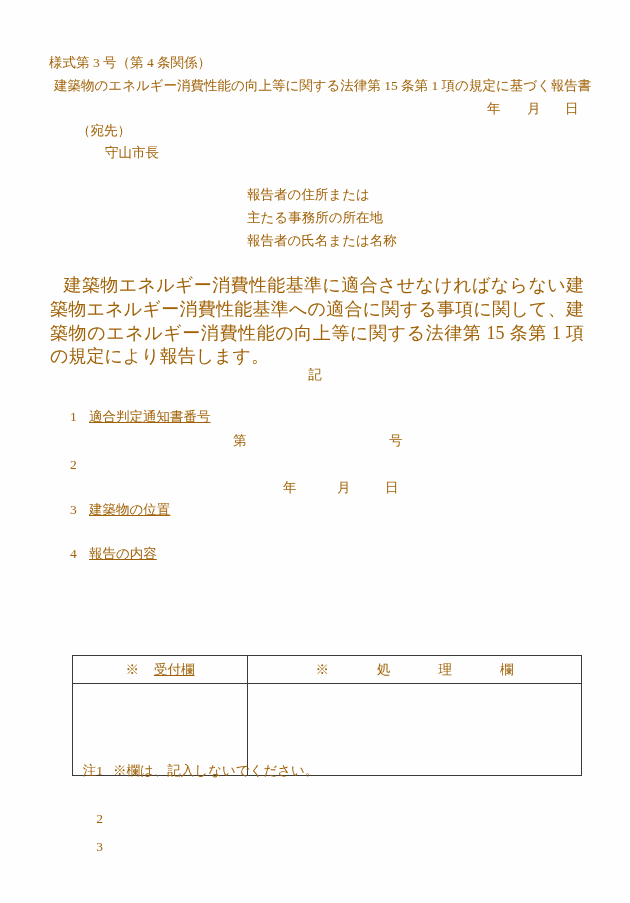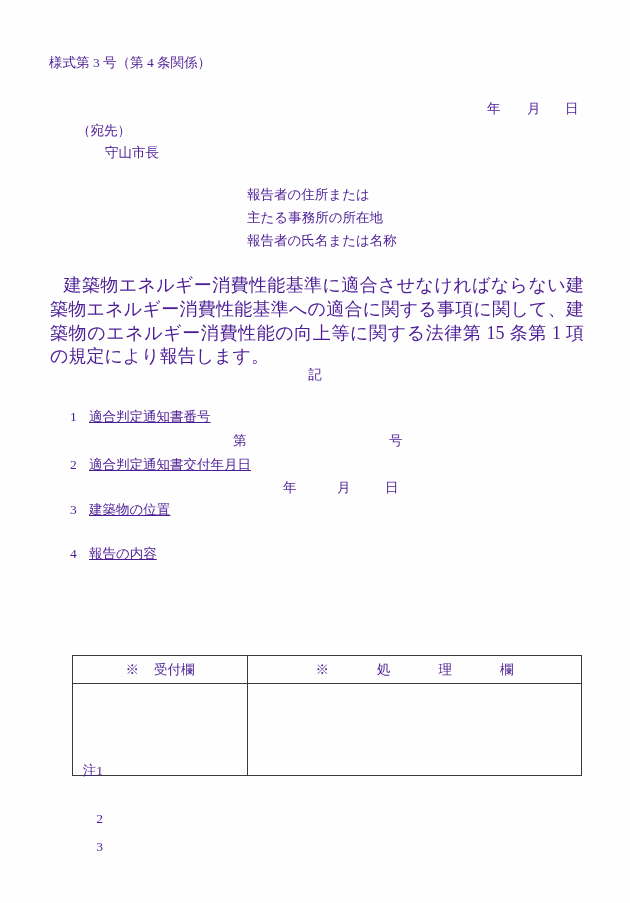--- a/index.html
+++ b/index.html
@@ -6,21 +6,21 @@
     margin: 0;
     padding: 0;
     background: #ffffff;
   }
   .page {
     position: relative;
     width: 630px;
     height: 903px;
     background: #fefefe;
     font-family: "Liberation Serif", "DejaVu Serif", serif;
-    color: #4c1d95;
+    color: #a16207;
     overflow: hidden;
   }
   .line {
     position: absolute;
     font-size: 13.5px;
     line-height: 18px;
     white-space: nowrap;
   }
   .para {
     position: absolute;
@@ -74,21 +74,21 @@
   }
   .recv-header {
     height: 28px;
     box-sizing: border-box;
     border-bottom: 1.5px solid #3a3a3a;
     display: flex;
     align-items: center;
     justify-content: center;
     font-size: 13.5px;
   }
-  .recv-header .gap-sm { margin-left: 15px; }
+  .recv-header .gap-sm { margin-left: 15px; text-decoration: underline; }
   .recv-header .gap-lg { margin-left: 48px; }
   .recv-body { flex: 1; }
   
   .note {
     position: absolute;
     left: 0;
     width: 630px;
     height: 18px;
     font-size: 13.5px;
     line-height: 18px;
@@ -107,20 +107,21 @@
   .item-num { position: absolute; left: 70px; }
   .item-label { position: absolute; left: 89px; white-space: nowrap; text-decoration: underline; }
 </style>
 </head>
 <body>
 
 <div class="page">
 
   <div class="line" style="left:49px; top:54px;">様式第 3 号（第 4 条関係）</div>
 
+  <div class="line" style="left:54px; top:77px;">建築物のエネルギー消費性能の向上等に関する法律第 15 条第 1 項の規定に基づく報告書</div>
 
   <div class="charline" style="top:100px;">
     <span class="abs-char" style="left:487px;">年</span>
     <span class="abs-char" style="left:527px;">月</span>
     <span class="abs-char" style="left:565px;">日</span>
   </div>
 
   <div class="line" style="left:77px; top:122px;">（宛先）</div>
 
   <div class="line" style="left:105px; top:144px;">守山市長</div>
@@ -137,21 +138,20 @@
     <span class="item-num">1</span>
     <span class="item-label">適合判定通知書番号</span>
   </div>
   <div class="charline" style="top:432px;">
     <span class="abs-char" style="left:233px;">第</span>
     <span class="abs-char" style="left:389px;">号</span>
   </div>
 
   <div class="charline" style="top:456px;">
     <span class="item-num">2</span>
-    <span class="item-label">適合判定通知書交付年月日</span>
   </div>
   <div class="charline" style="top:479px;">
     <span class="abs-char" style="left:283px;">年</span>
     <span class="abs-char" style="left:337px;">月</span>
     <span class="abs-char" style="left:385px;">日</span>
   </div>
 
   <div class="charline" style="top:501px;">
     <span class="item-num">3</span>
     <span class="item-label">建築物の位置</span>
@@ -176,20 +176,21 @@
         <span class="gap-lg">処</span>
         <span class="gap-lg">理</span>
         <span class="gap-lg">欄</span>
       </div>
       <div class="recv-body"></div>
     </div>
   </div>
 
   <div class="note" style="top:762px;">
     <span class="note-num">注1</span>
+    <span class="note-text">※欄は、記入しないでください。</span>
   </div>
   <div class="note" style="top:810px;">
     <span class="note-num">2</span>
   </div>
   <div class="note" style="top:838px;">
     <span class="note-num">3</span>
   </div>
 
 </div>
 

